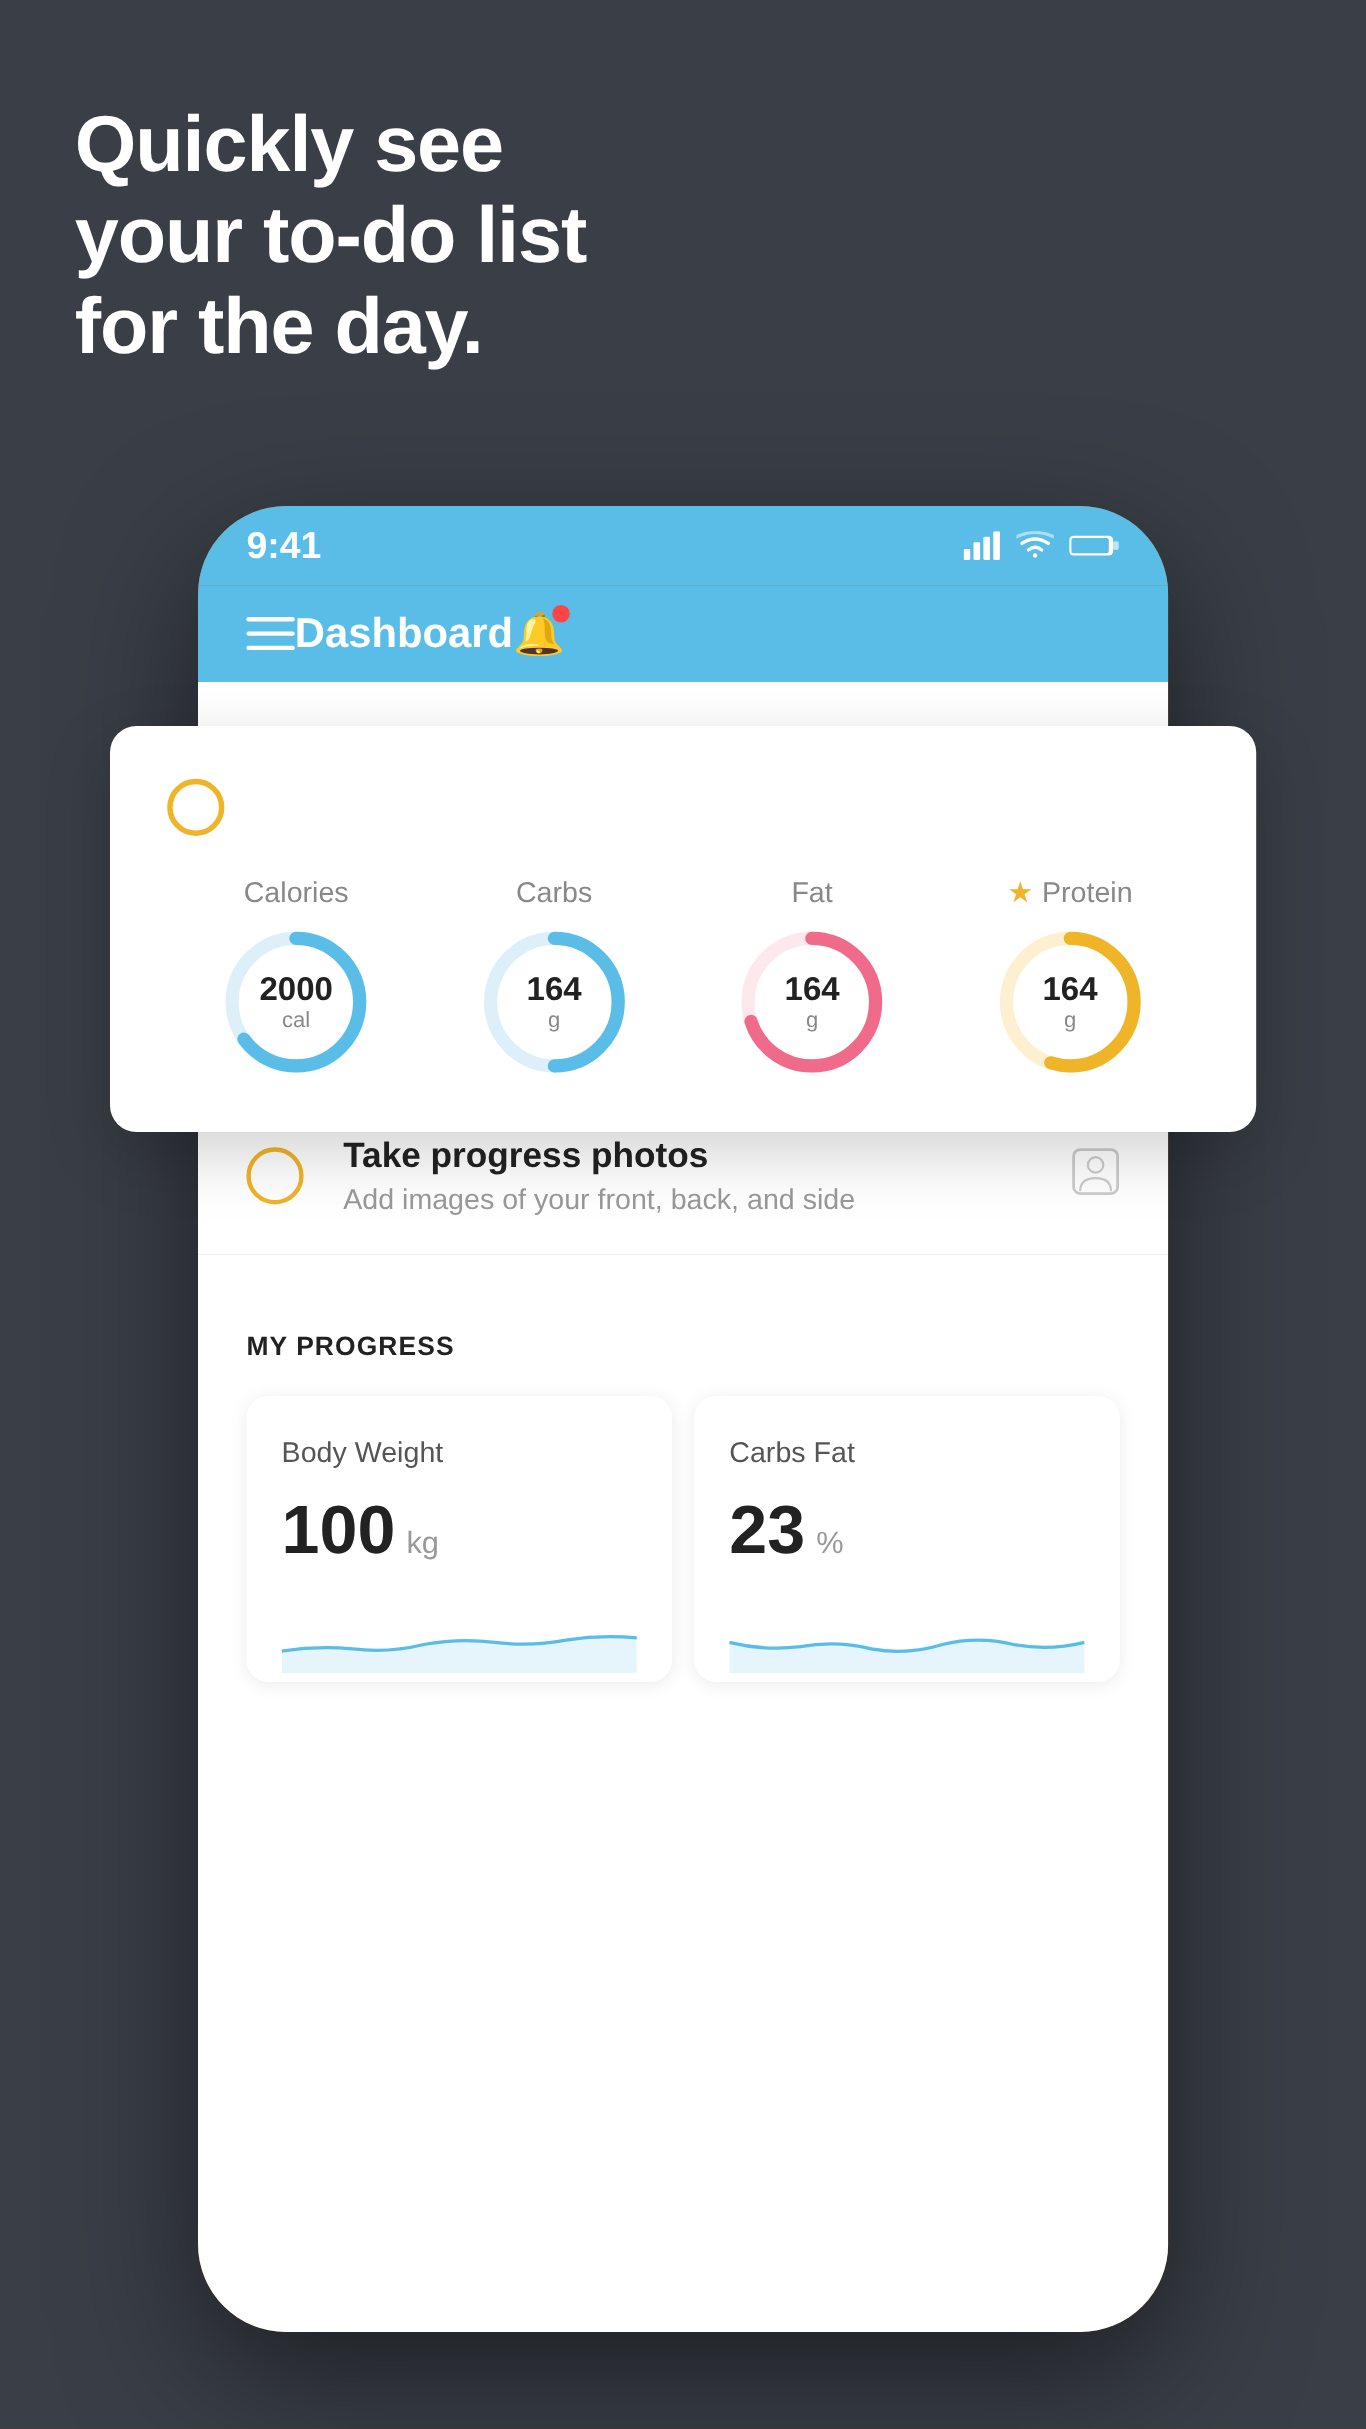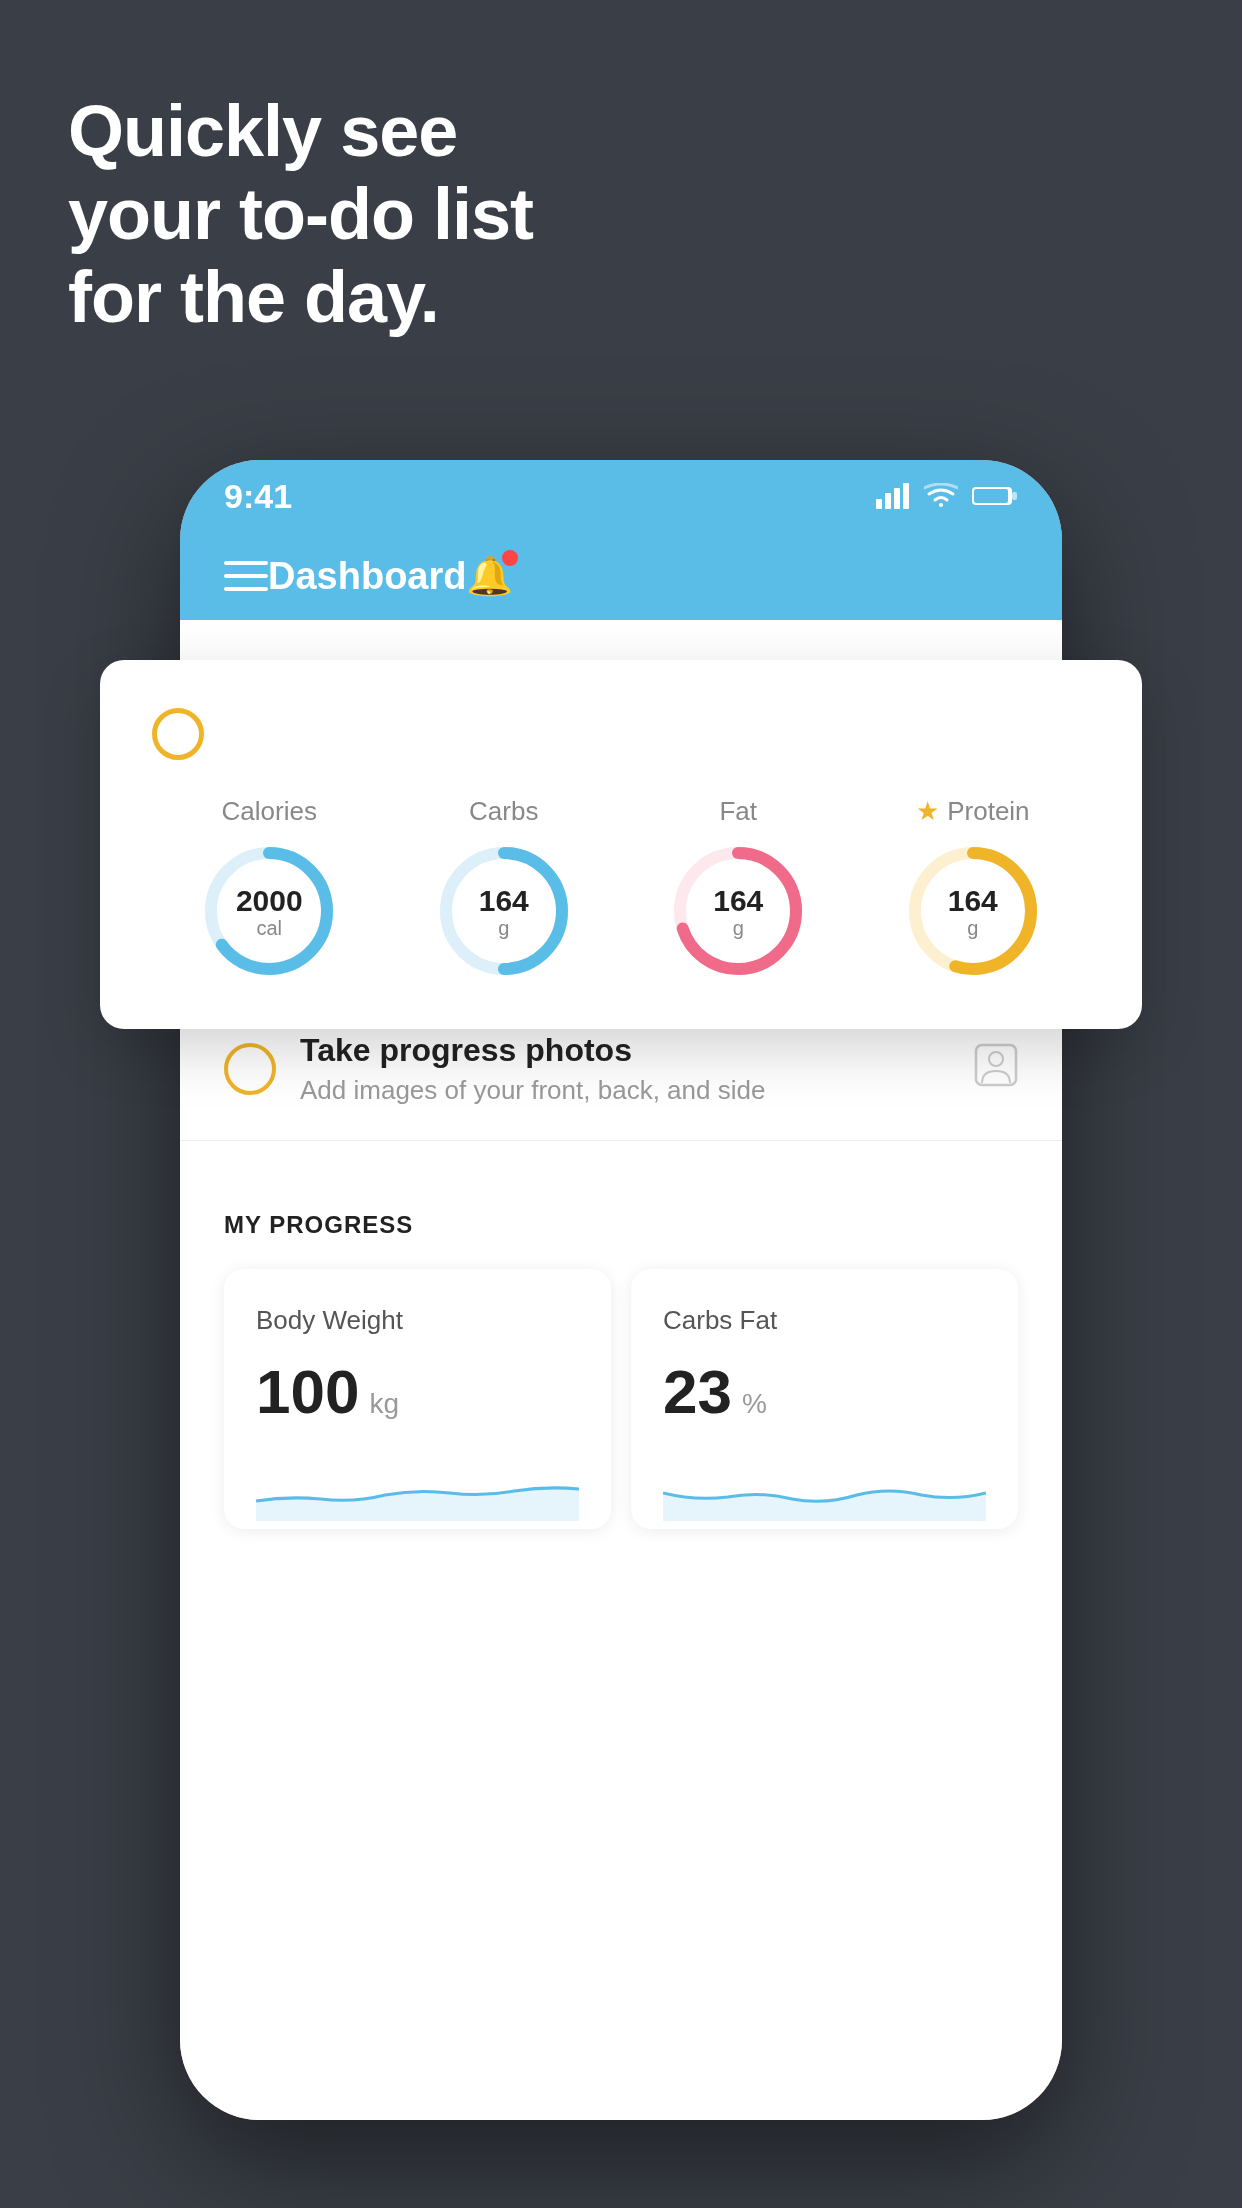--- a/index.html
+++ b/index.html
@@ -32,21 +32,21 @@
       letter-spacing: -1px;
     }
 
     
     .phone {
       position: absolute;
       top: 460px;
       left: 180px;
       width: 882px;
       height: 1660px;
-      background: #fca5a5;
+      background: #a16207;
       border-radius: 80px;
       overflow: hidden;
       box-shadow: 0 40px 120px rgba(0,0,0,0.5);
     }
 
     
     .status-bar {
       background: #5abde8;
       height: 72px;
       display: flex;
@@ -212,21 +212,21 @@
     
     .todo-list {
       background: #fff;
       margin-top: 0px;
     }
     .todo-item {
       display: flex;
       align-items: center;
       padding: 34px 44px;
       border-bottom: 1px solid #eee;
-      gap: 24px;
+      gap: 36px;
     }
     .todo-circle-green {
       width: 52px;
       height: 52px;
       border-radius: 50%;
       border: 4px solid #4cc96a;
       background: transparent;
       flex-shrink: 0;
     }
     .todo-circle-yellow {

